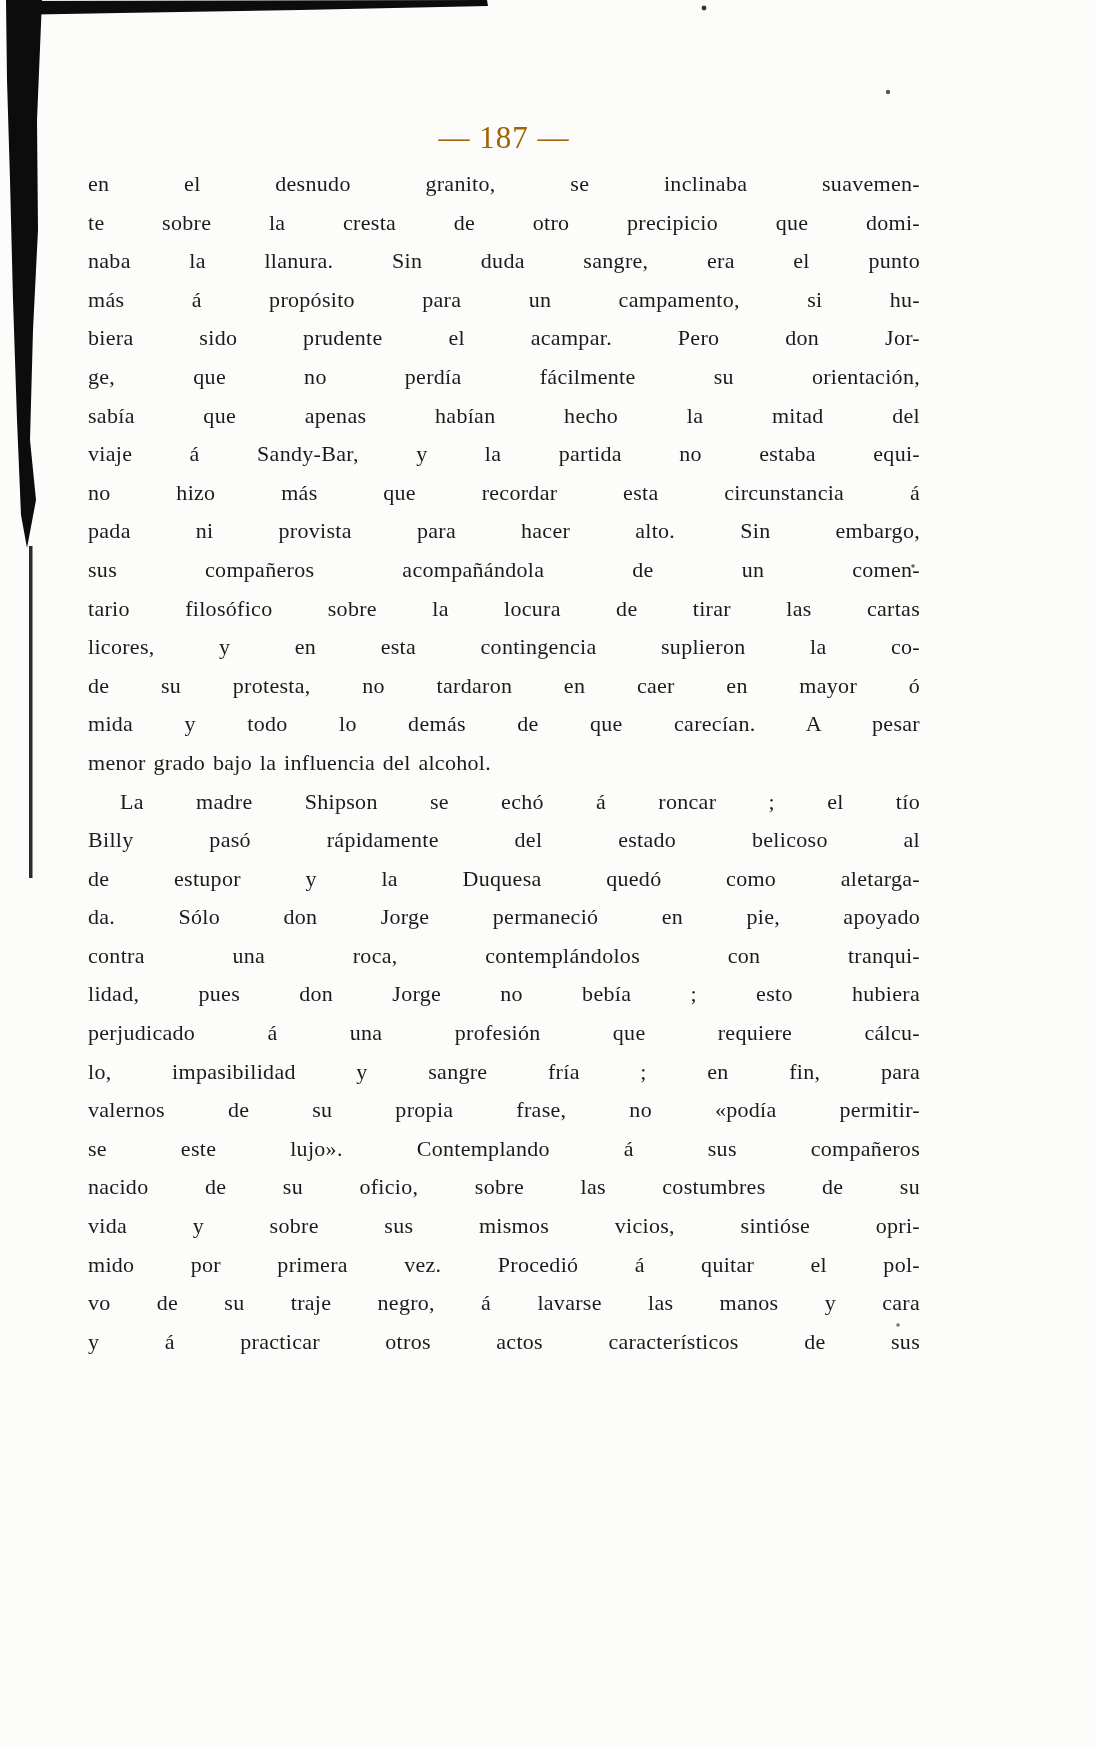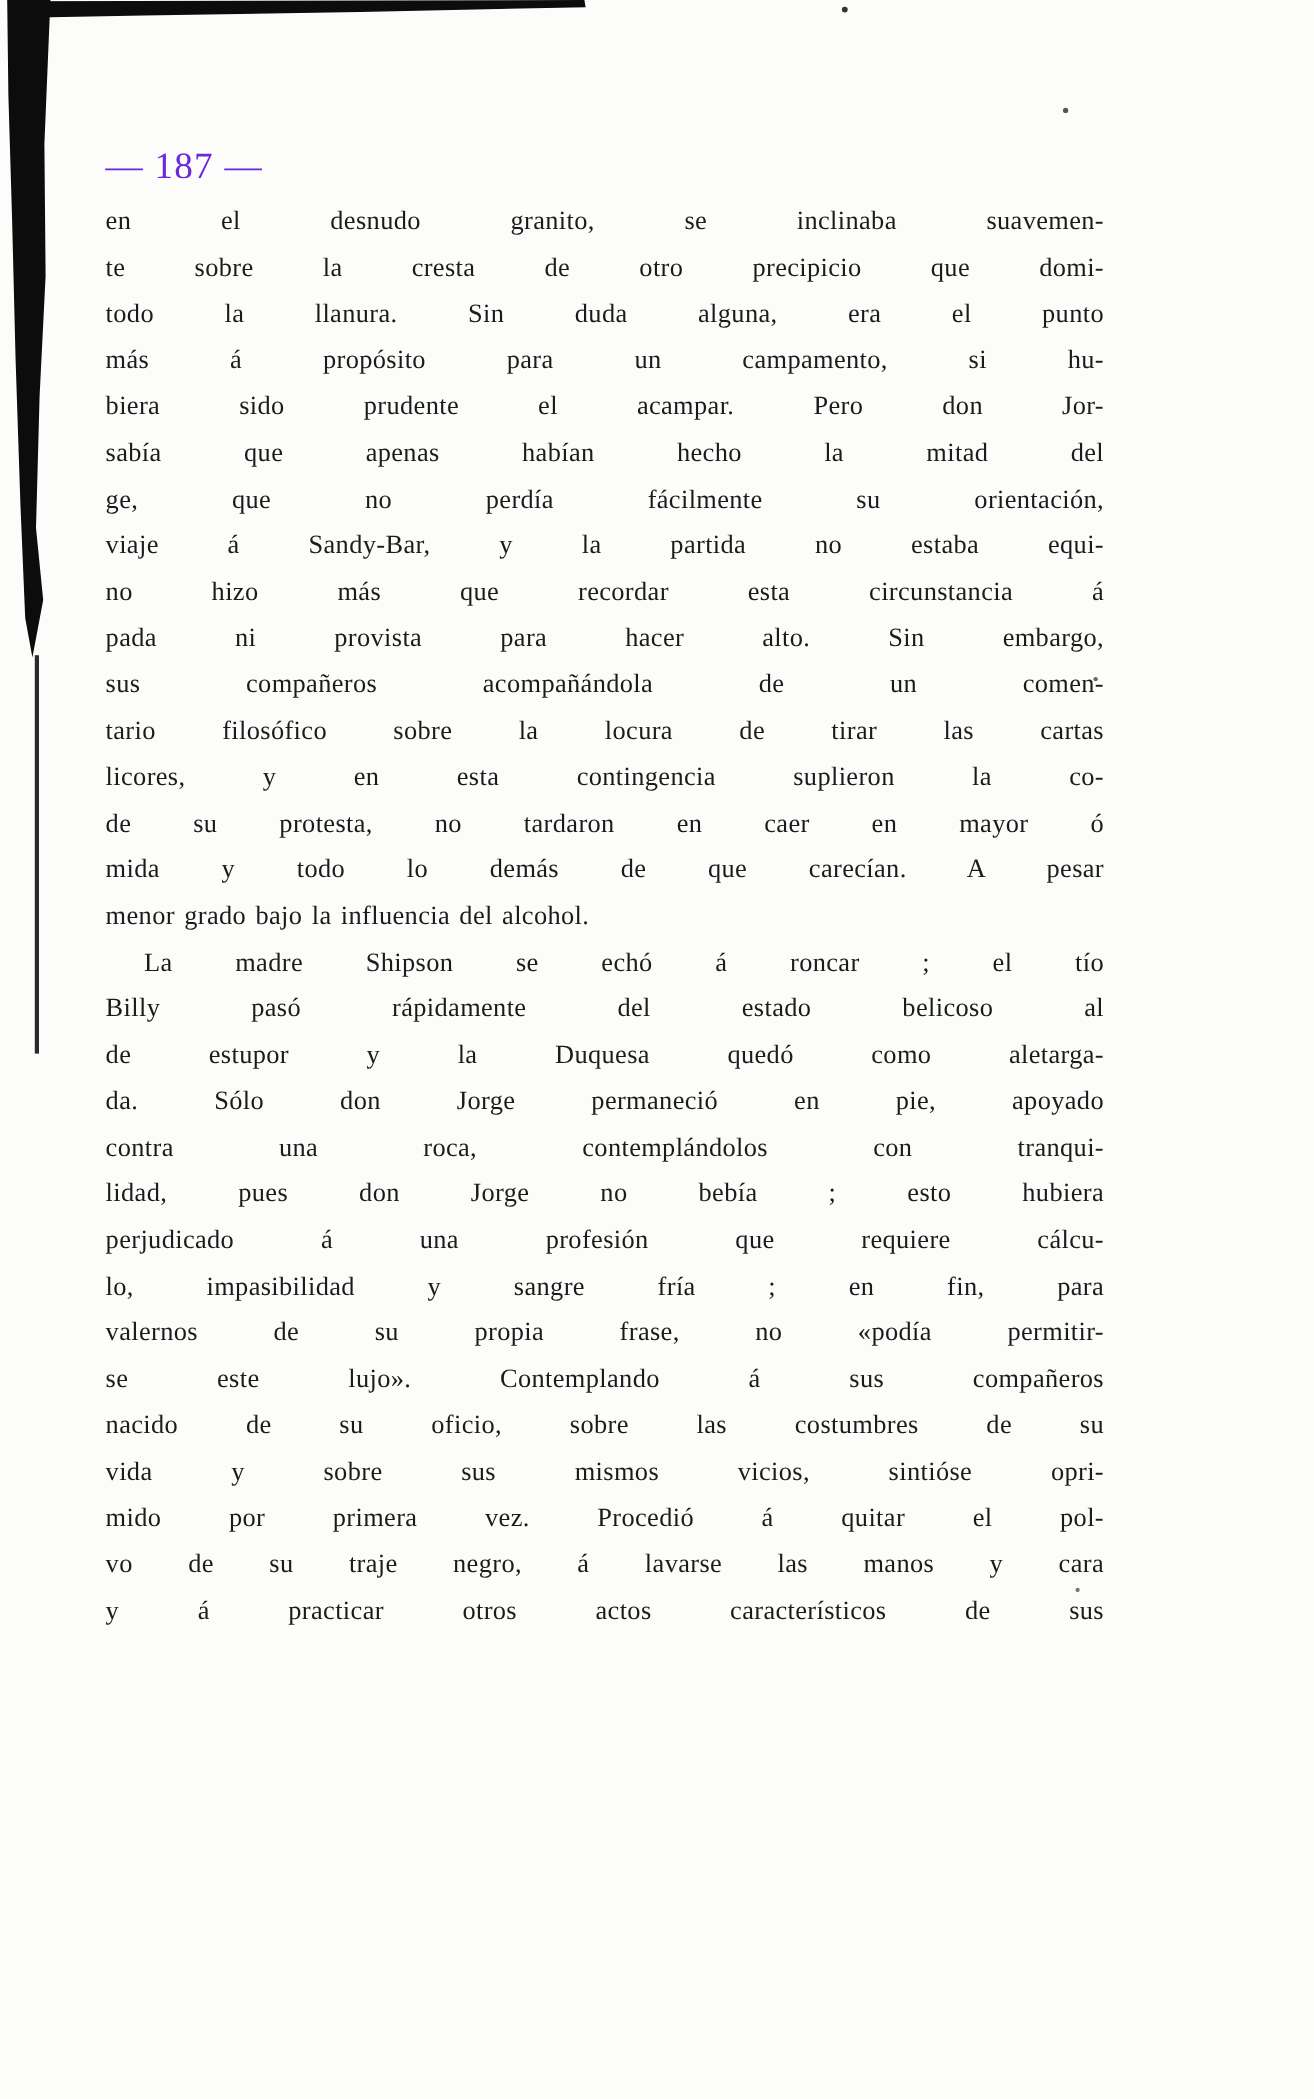--- a/index.html
+++ b/index.html
@@ -14,23 +14,24 @@
     background: #fcfcfa;
     overflow: hidden;
     font-family: "Liberation Serif", "DejaVu Serif", serif;
     color: #1b1b1b;
   }
   .page-number {
     position: absolute;
     top: 120px;
     left: 88px;
     width: 832px;
+    text-align: center;
     font-size: 31px;
     letter-spacing: 1px;
-    color: #6d28d9;
+    color: #a16207;
   }
   .text-block {
     position: absolute;
     top: 165px;
     left: 88px;
     width: 832px;
   }
   .paragraph {
     margin: 0;
   }
@@ -75,25 +76,25 @@
     <circle cx="913" cy="566" r="1.8" fill="#666"></circle>
     <circle cx="898" cy="1325" r="1.8" fill="#777"></circle>
   </svg>
 
   <div class="page-number">— 187 —</div>
 
   <div class="text-block">
       <div class="paragraph">
         <div class="line">en el desnudo granito, se inclinaba suavemen-</div>
         <div class="line">te sobre la cresta de otro precipicio que domi-</div>
-        <div class="line">todo la llanura. Sin duda alguna, era el punto</div>
+        <div class="line">naba la llanura. Sin duda sangre, era el punto</div>
         <div class="line">más á propósito para un campamento, si hu-</div>
         <div class="line">biera sido prudente el acampar. Pero don Jor-</div>
+        <div class="line">ge, que no perdía fácilmente su orientación,</div>
         <div class="line">sabía que apenas habían hecho la mitad del</div>
-        <div class="line">ge, que no perdía fácilmente su orientación,</div>
         <div class="line">viaje á Sandy-Bar, y la partida no estaba equi-</div>
         <div class="line">no hizo más que recordar esta circunstancia á</div>
         <div class="line">pada ni provista para hacer alto. Sin embargo,</div>
         <div class="line">sus compañeros acompañándola de un comen-</div>
         <div class="line">tario filosófico sobre la locura de tirar las cartas</div>
         <div class="line">licores, y en esta contingencia suplieron la co-</div>
         <div class="line">de su protesta, no tardaron en caer en mayor ó</div>
         <div class="line">mida y todo lo demás de que carecían. A pesar</div>
         <div class="line para-end">menor grado bajo la influencia del alcohol.</div>
       </div>

